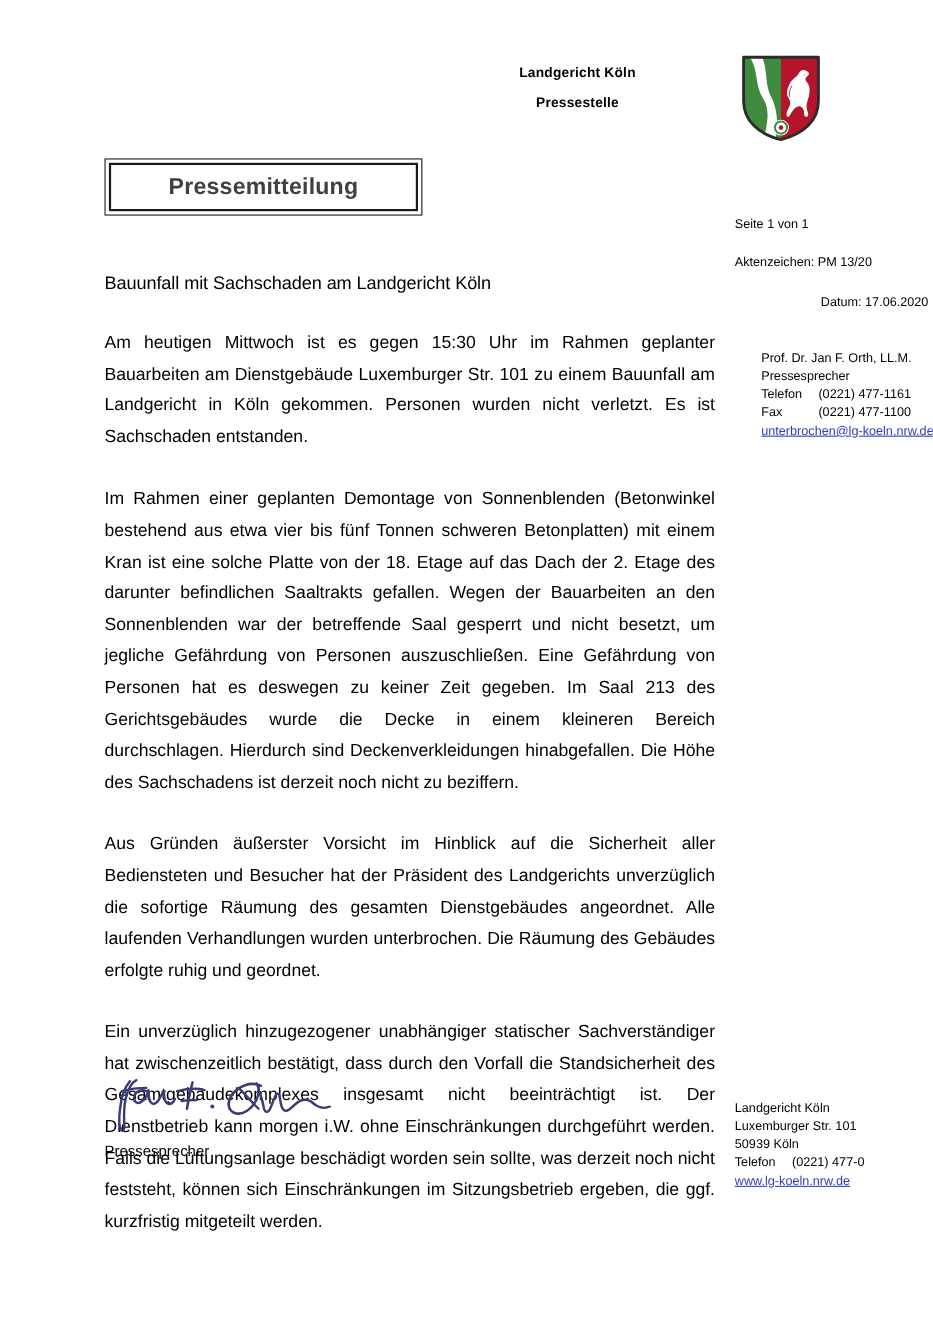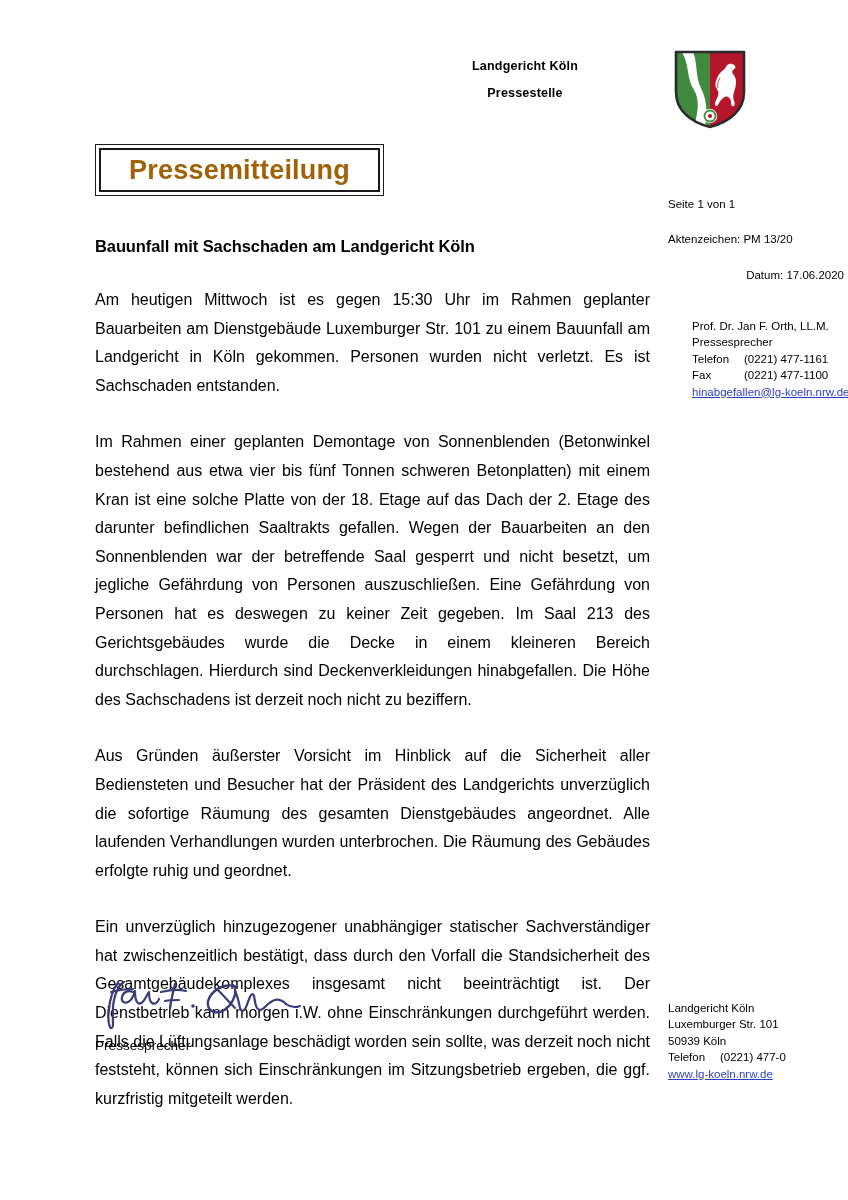--- a/index.html
+++ b/index.html
@@ -69,38 +69,38 @@
     top: 3px;
     right: 3px;
     bottom: 3px;
     border: 2px solid #1a1a1a;
     box-sizing: border-box;
     display: flex;
     align-items: center;
     justify-content: center;
   }
   .pm-title {
-    font-size: 27px;
+    font-size: 21px;
     font-weight: bold;
     letter-spacing: 0.2px;
-    color: #a16207;
+    color: #404040;
   }
 
   
   .content {
     position: absolute;
     left: 95px;
     top: 232px;
     width: 555px;
   }
   .headline {
     font-size: 16.5px;
-    font-weight: bold;
+    font-weight: normal;
     letter-spacing: -0.1px;
-    margin: 4px 0 30px 0;
+    margin: 16px 0 30px 0;
     line-height: 20px;
   }
   .para {
     font-size: 16px;
     line-height: 28.6px;
     text-align: justify;
     margin: 0 0 28px 0;
     word-spacing: 0px;
     -webkit-hyphens: none;
     hyphens: none;
@@ -242,21 +242,21 @@
   <div>Prof. Dr. Jan F. Orth, LL.M.</div>
   <div>Pressesprecher</div>
   <div class="contact-row">
     <span class="contact-label">Telefon</span>
     <span class="contact-val">(0221) 477-1161</span>
   </div>
   <div class="contact-row">
     <span class="contact-label">Fax</span>
     <span class="contact-val">(0221) 477-1100</span>
   </div>
-  <div><a class="link" href="#">hinabgefallen@lg-koeln.nrw.de</a></div>
+  <div><a class="link" href="#">unterbrochen@lg-koeln.nrw.de</a></div>
 </div>
 
 <div class="sig-block">
   <div class="sig-svg">
     <svg width="210" height="56" viewBox="0 0 210 56" xmlns="http://www.w3.org/2000/svg">
       <g fill="none" stroke="#3b3b7a" stroke-linecap="round" stroke-linejoin="round">
 
         <path d="M21,8 C16,14 13,24 12,34 C11,42 11,48 13,52 C14,54 16,53 16,50 C16,44 15,34 17,25 C19,16 23,9 27,7" stroke-width="2.2"></path>
         <path d="M14,17 C21,15 29,14 36,14" stroke-width="2.1"></path>
 

